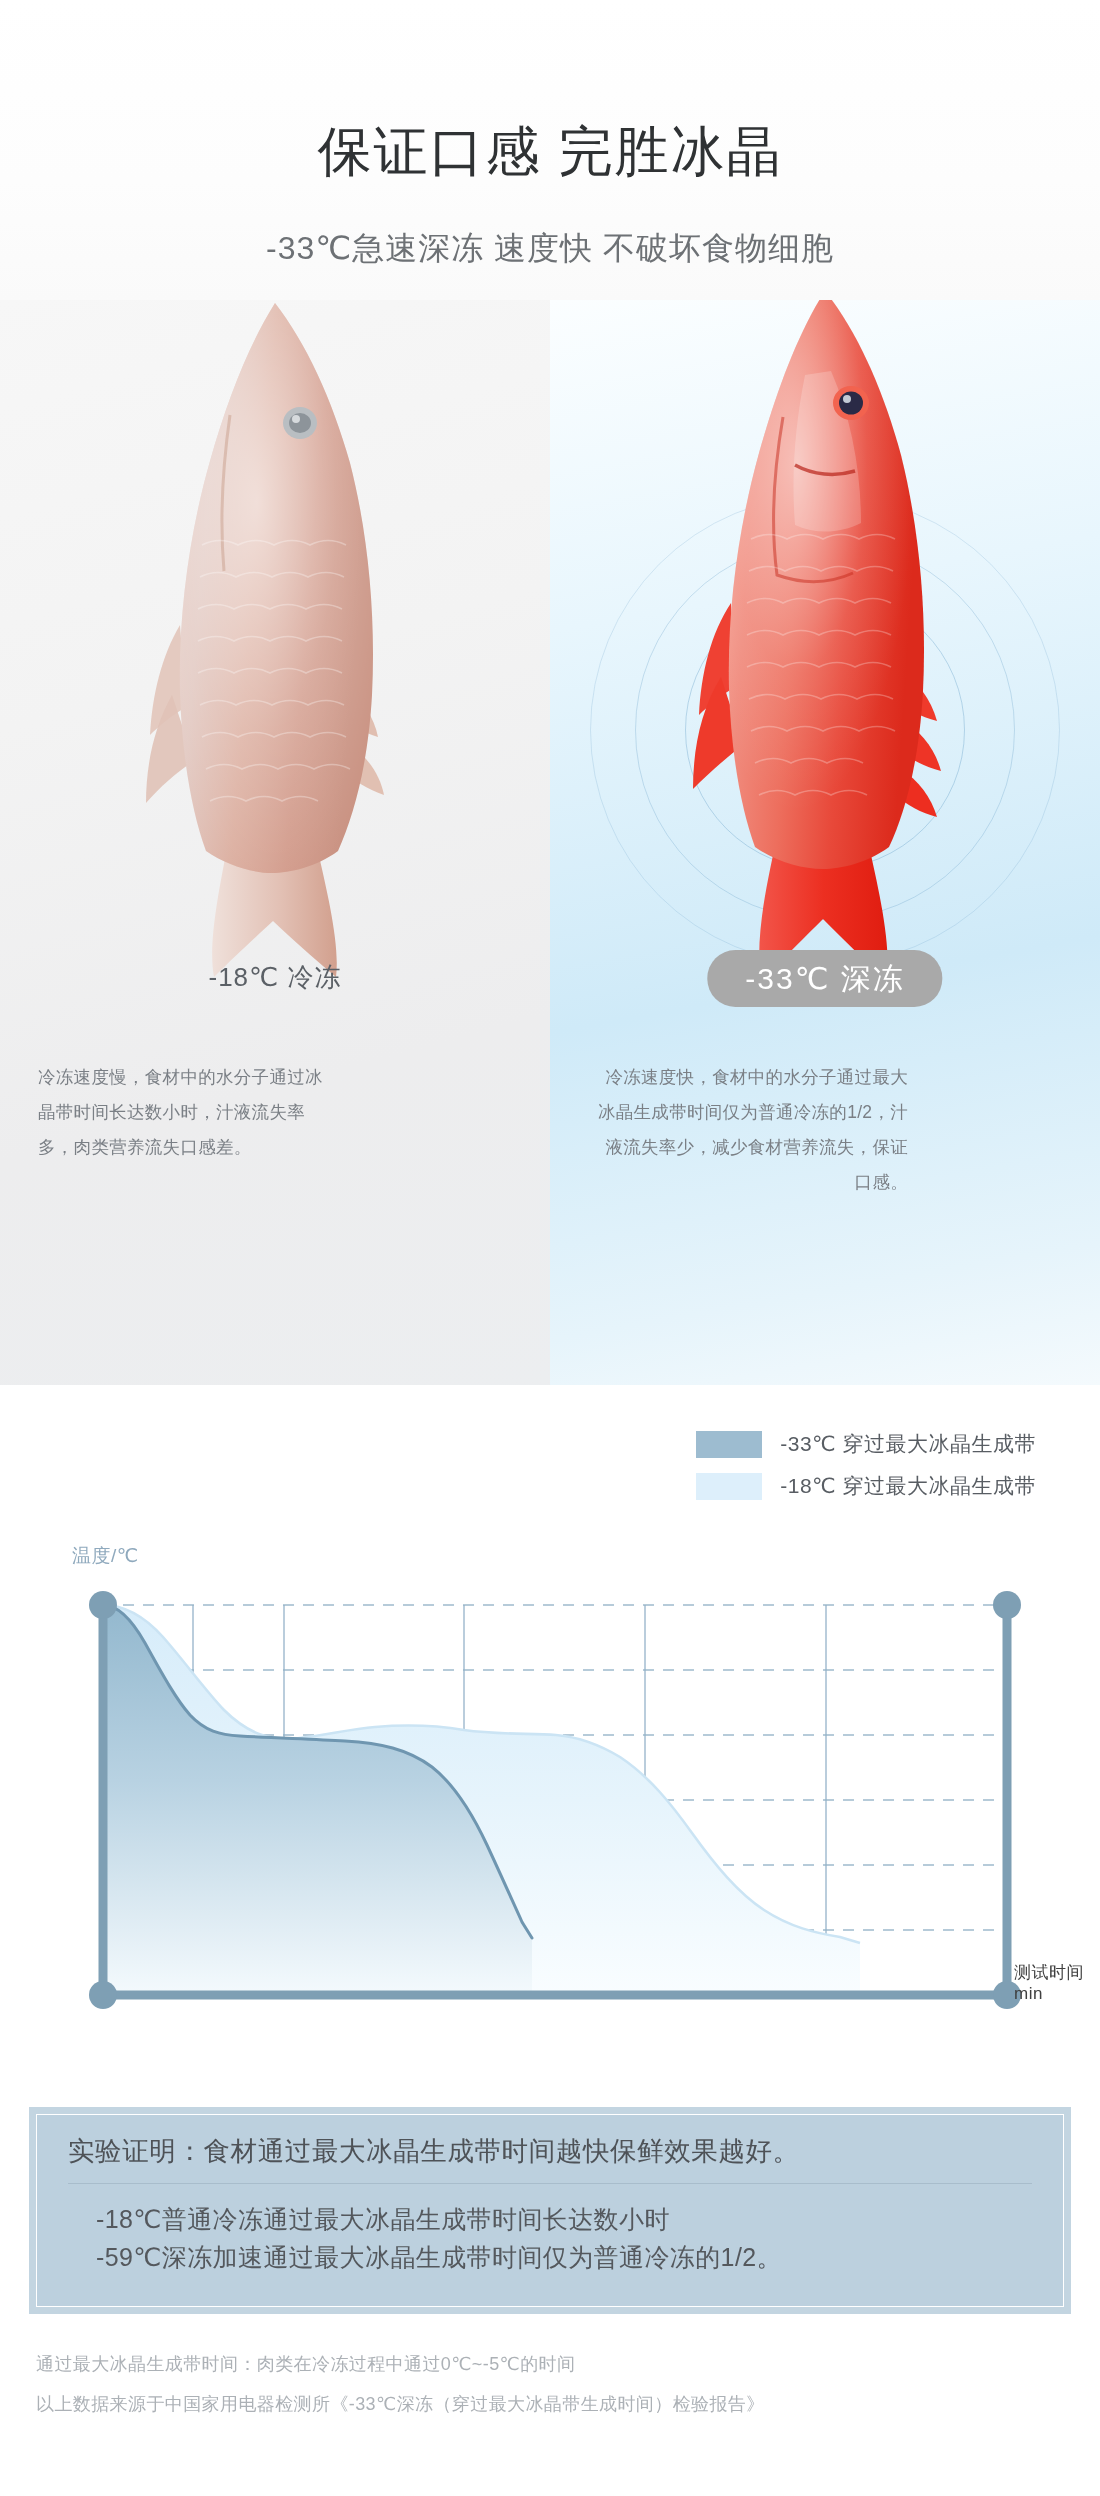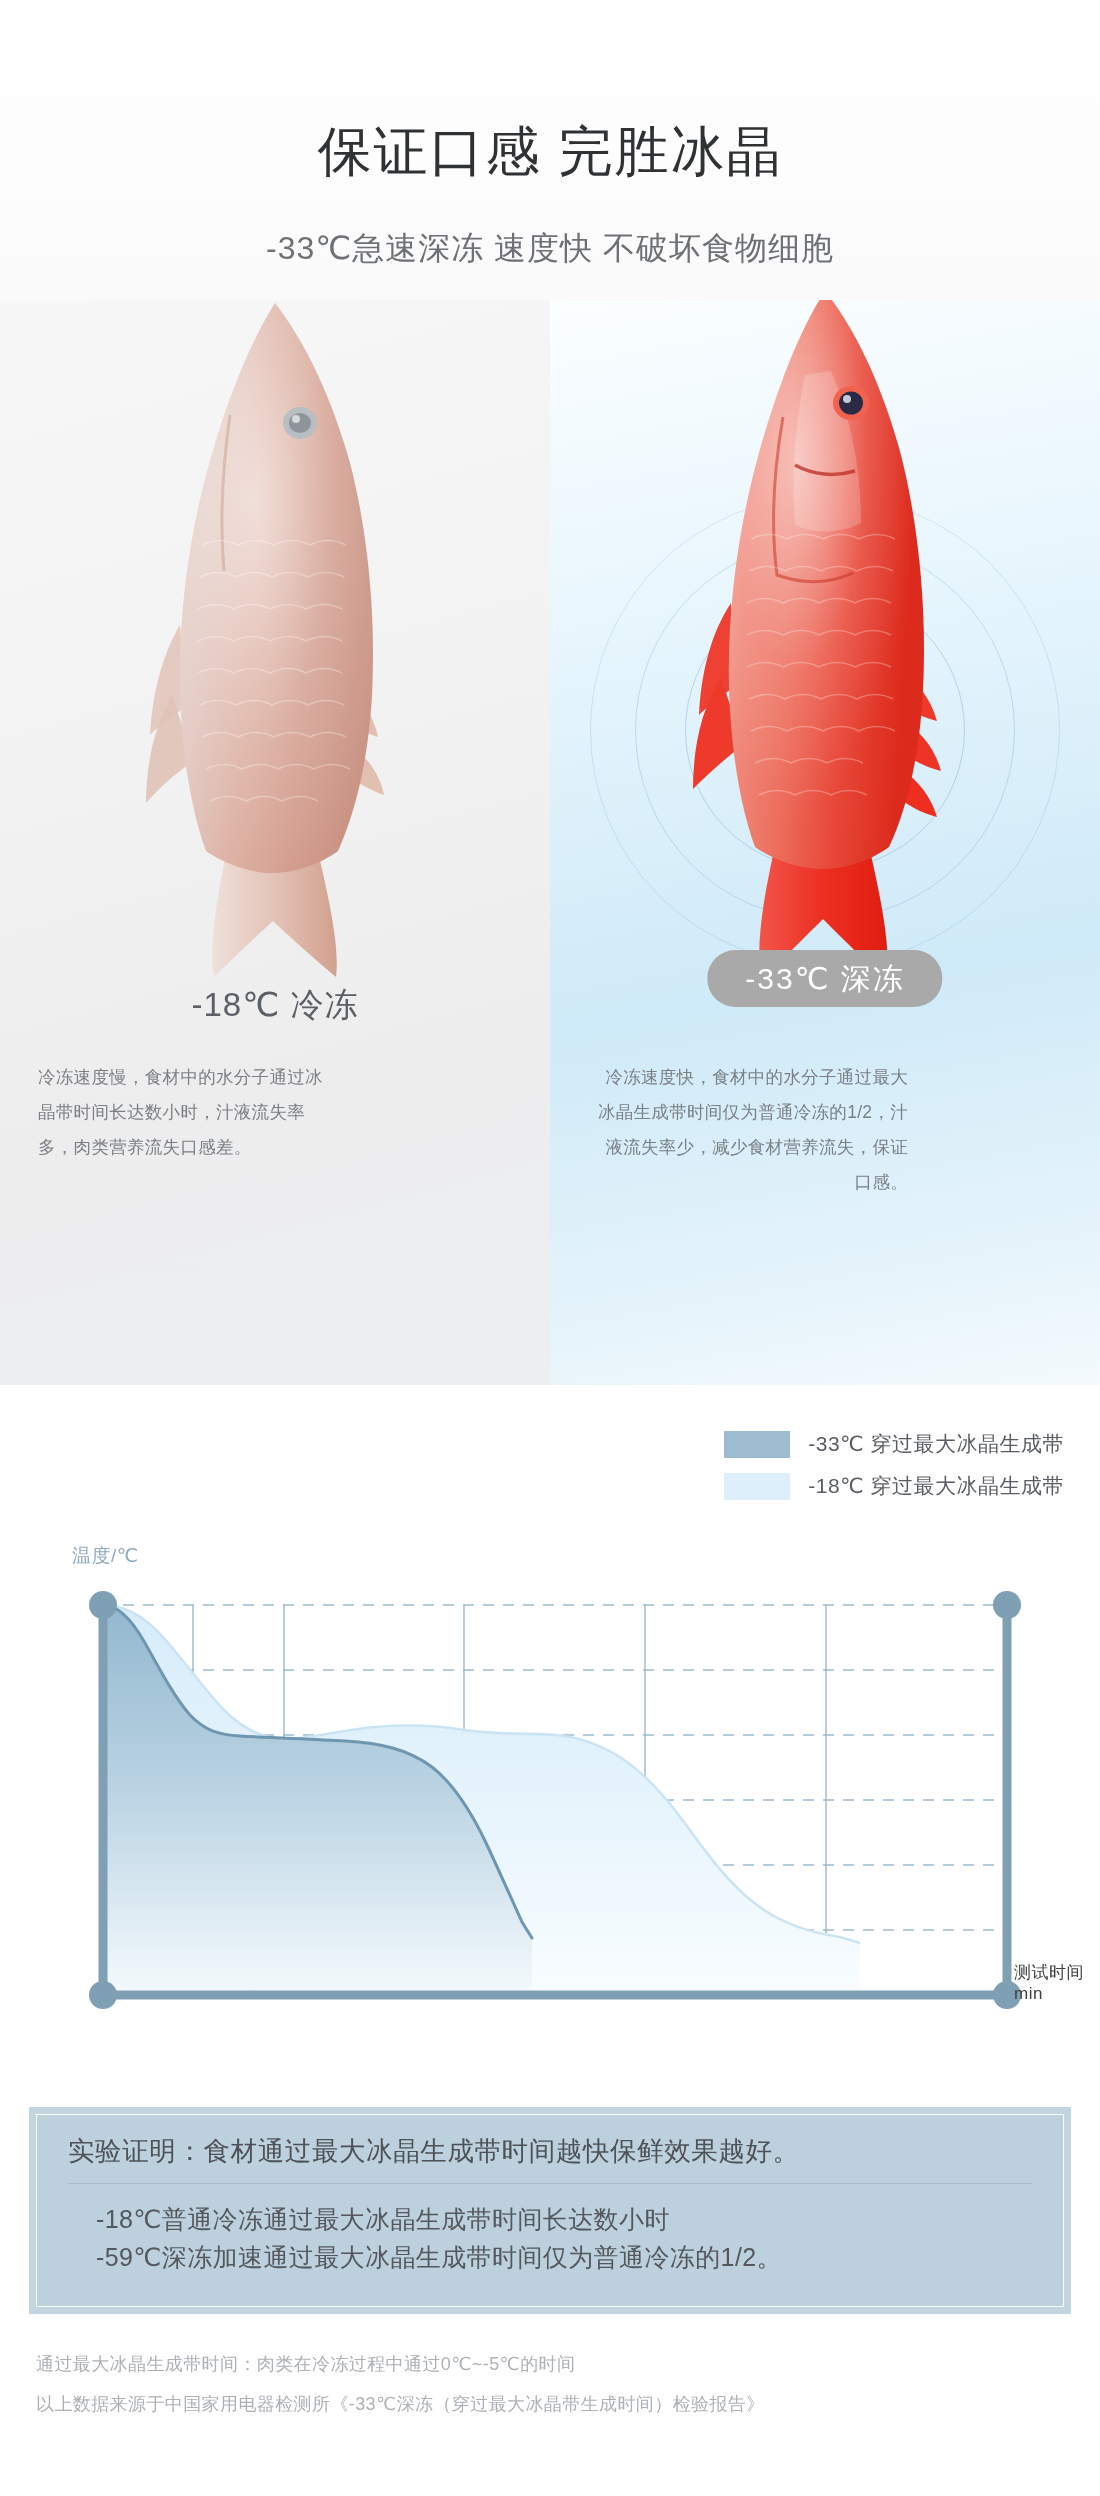--- a/index.html
+++ b/index.html
@@ -55,41 +55,41 @@
   .r2{ width:280px; height:280px; border-color:rgba(103,160,200,.38); }
   .r3{ width:380px; height:380px; border-color:rgba(103,160,200,.30); }
   .r4{ width:470px; height:470px; border-color:rgba(103,160,200,.22); }
 
   .fish-wrap{ position:absolute; left:0; top:0; width:550px; height:700px; }
   .fish{ position:absolute; left:50%; transform:translateX(-50%); }
 
   
   .cap-plain{
     position:absolute; top:664px; left:0; width:550px; text-align:center;
-    font-size:33px; color:#5b6066; letter-spacing:1px; line-height:1;margin-top:24px;
+    font-size:26px; color:#5b6066; letter-spacing:1px; line-height:1;
   }
   .badge{
     position:absolute; top:650px; left:50%; transform:translateX(-50%);
     background:#a9a9a9; color:#ffffff; border-radius:28px;
     padding:11px 38px; font-size:30px; letter-spacing:2px; line-height:1.18;
     white-space:nowrap;
   }
   .desc{
     position:absolute; left:38px; width:300px; top:760px;
     font-size:17.5px; line-height:2.0; color:#7a7f85; letter-spacing:.3px;
   }
   .desc-right{ left:38px; width:320px; }
 
   
   .chartsec{
     position:absolute; left:0; top:1385px; width:1100px; height:740px;
     background:#ffffff;
   }
   .legend{
-    position:absolute; right:36px; top:45px; text-align:right;
+    position:absolute; right:64px; top:45px; text-align:right;
   }
   .legend-row{ display:flex; align-items:center; margin-bottom:14px; }
   .sw{ width:66px; height:27px; margin-right:18px; flex:none; }
   .sw-dark{ background:#9dbcd0; }
   .sw-light{ background:#ddeffb; }
   .legend-lbl{ font-size:21px; color:#585d63; letter-spacing:.5px; white-space:nowrap; }
 
   .ylabel{
     position:absolute; left:72px; top:158px;
     font-size:19px; color:#8fa9bd; letter-spacing:.5px;

